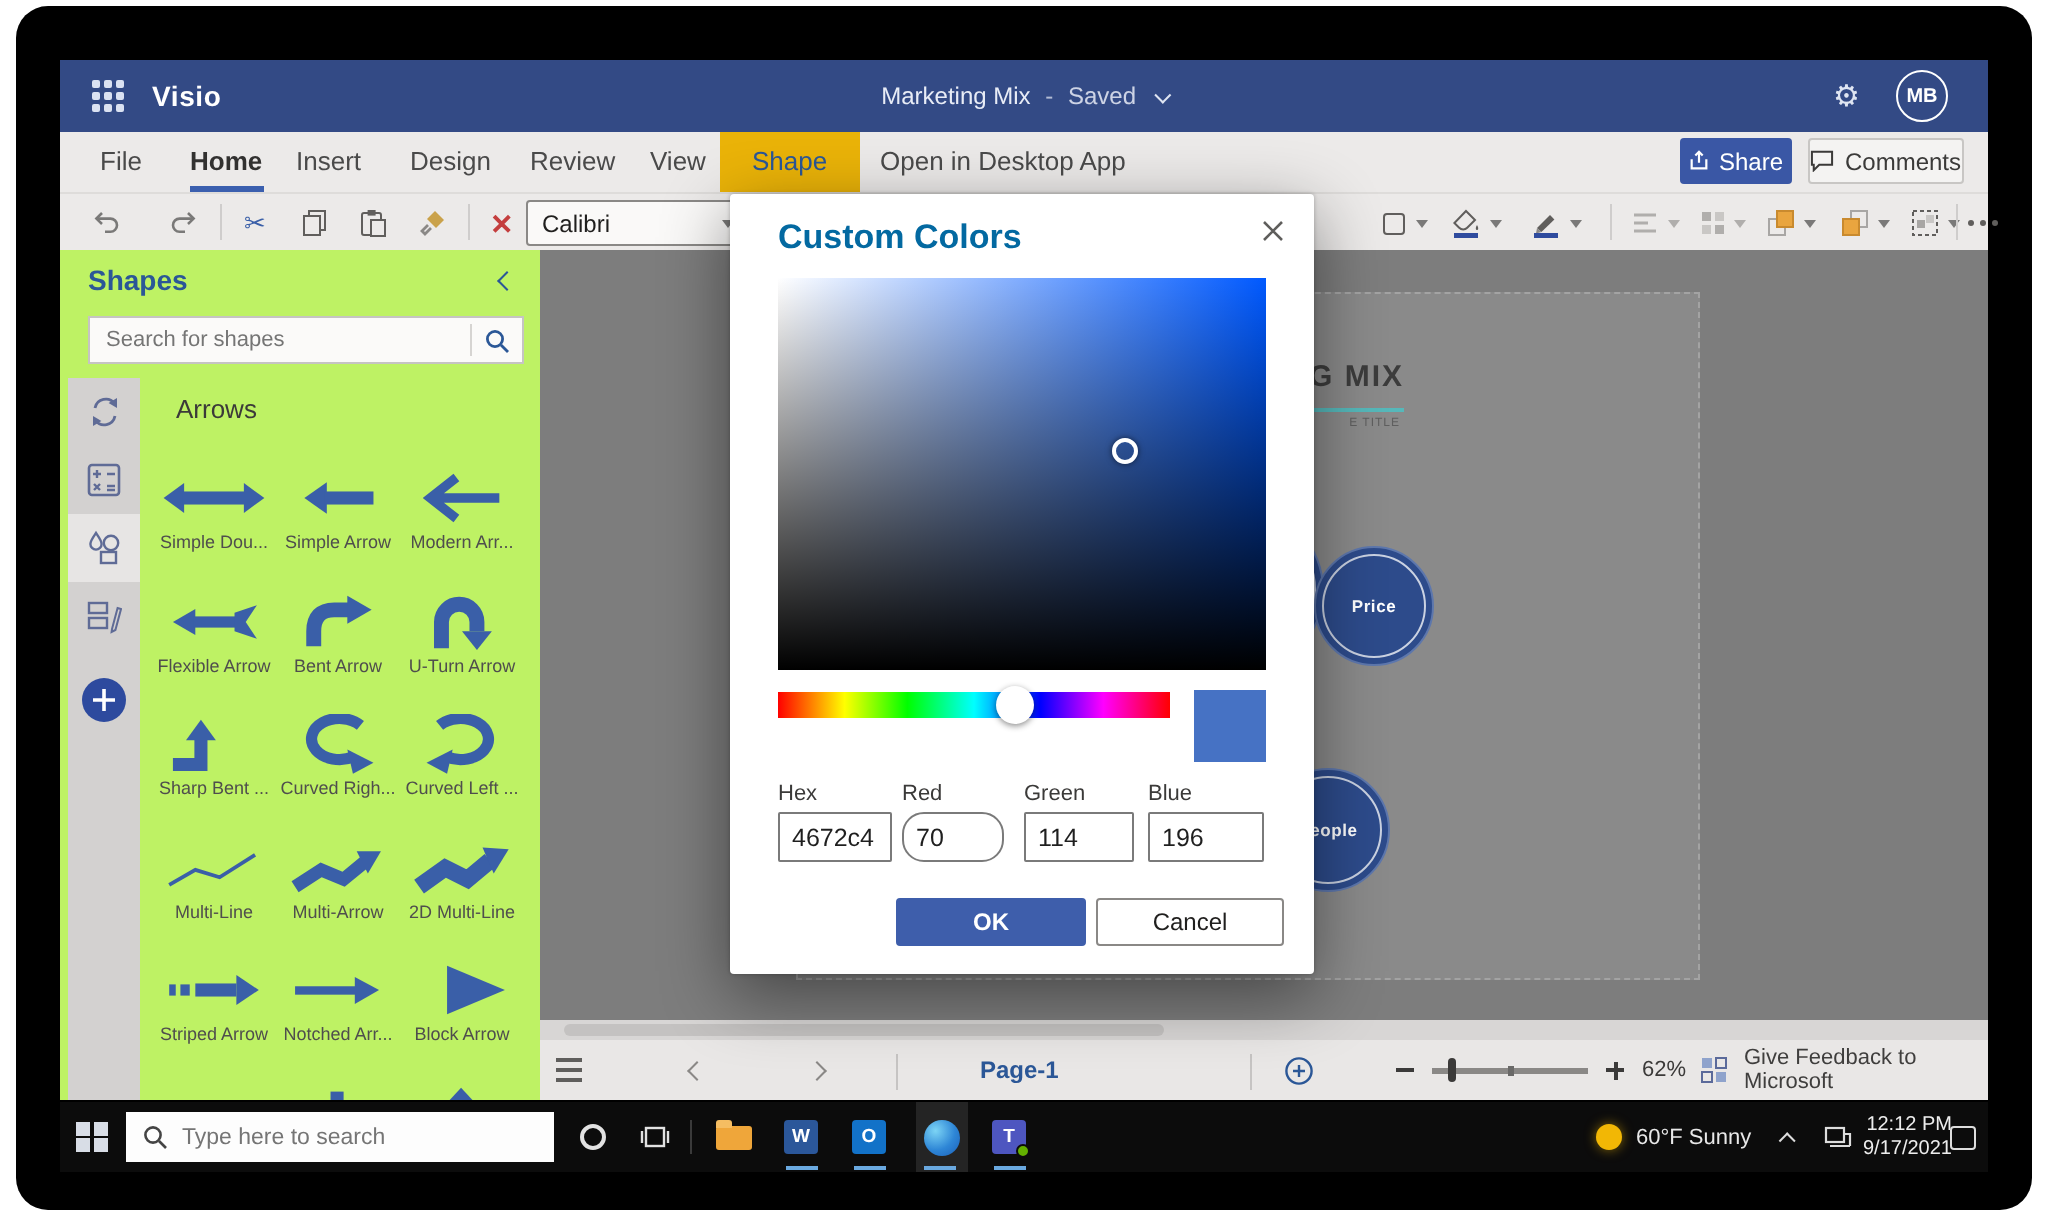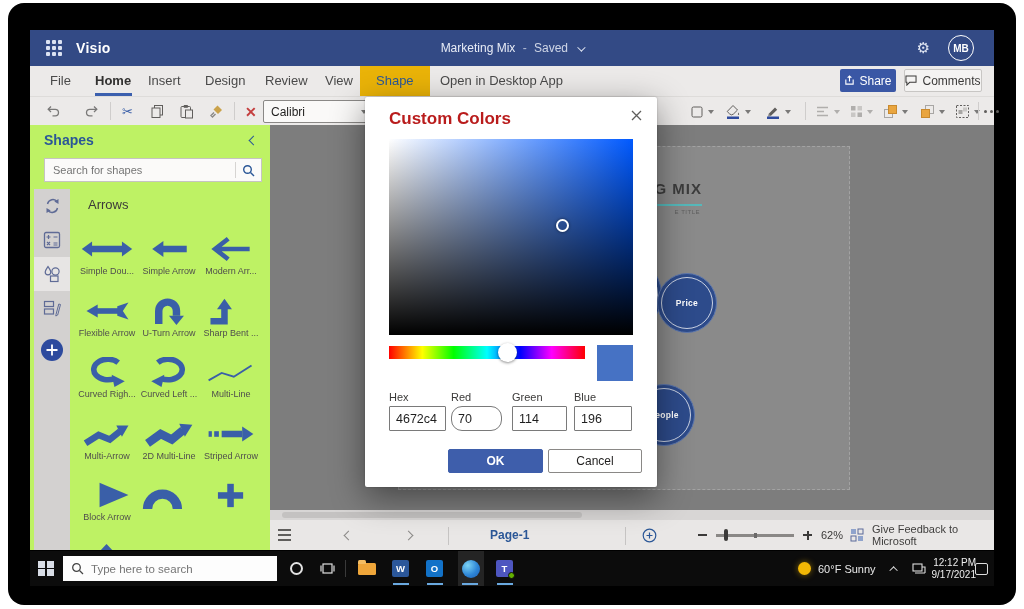--- a/index.html
+++ b/index.html
@@ -70,21 +70,21 @@
   .pagename{color:#2b5797;font-weight:bold;font-size:12px}
   .zoomtrack{position:absolute;left:446px;top:14px;width:78px;height:2.5px;background:#8a8886}
   .zoomthumb{position:absolute;left:8px;top:-5px;width:4px;height:12px;background:#3b3a39;border-radius:2px}
   .zoommid{position:absolute;left:38px;top:-1px;width:3px;height:5px;background:#6a6968}
   .minusbar{width:9px;height:2px;background:#3b3a39}
   .plusbar{position:relative;width:9px;height:2px;background:#3b3a39}
   .plusbar::after{content:"";position:absolute;left:3.5px;top:-3.5px;width:2px;height:9px;background:#3b3a39}
   .feedback{font-size:11px;color:#3f3e3d}
   
   .dialog{left:365px;top:97px;width:292px;height:390px;background:#fff;border-radius:2px;box-shadow:0 10px 34px rgba(0,0,0,.45),0 0 2px rgba(0,0,0,.25);z-index:30}
-  .dlg-title{position:absolute;left:24px;top:12px;font-size:17px;font-weight:bold;color:#b91c1c}
+  .dlg-title{position:absolute;left:24px;top:12px;font-size:17px;font-weight:bold;color:#0369a1}
   .dlg-close{position:absolute;right:12px;top:9px;width:18px;height:18px;display:flex;align-items:center;justify-content:center}
   .sv{position:absolute;left:24px;top:42px;width:244px;height:196px;background:linear-gradient(to bottom,rgba(0,0,0,0),#000),linear-gradient(to right,#fff,hsl(219,100%,50%))}
   .picker{position:absolute;left:167px;top:80px;width:13px;height:13px;border:2px solid #fff;border-radius:50%;box-shadow:0 0 3px rgba(0,0,0,.6)}
   .hue{position:absolute;left:24px;top:249px;width:196px;height:13px;background:linear-gradient(to right,#f00 0%,#ff0 17%,#0f0 33%,#0ff 50%,#00f 67%,#f0f 83%,#f00 100%)}
   .huethumb{position:absolute;left:133px;top:246px;width:19px;height:19px;background:#fff;border-radius:50%;box-shadow:0 1px 3px rgba(0,0,0,.45)}
   .swatch{position:absolute;left:232px;top:248px;width:36px;height:36px;background:#4672c4}
   .flabel{position:absolute;top:294px;font-size:11px;color:#3b3a39}
   .finput{position:absolute;top:309px;height:25px;border:1px solid #7a7a7a;border-radius:1px;font-size:12.5px;color:#1f1f1f;padding-left:6px;background:#fff}
   .okbtn{position:absolute;left:83px;top:352px;width:95px;height:24px;background:#3e5eab;border:1px solid #3e5eab;border-radius:2px;color:#fff;font-size:12px;font-weight:bold;display:flex;align-items:center;justify-content:center}
   .cancelbtn{position:absolute;left:183px;top:352px;width:94px;height:24px;background:#fff;border:1px solid #8a8886;border-radius:2px;color:#201f1e;font-size:12px;display:flex;align-items:center;justify-content:center}
@@ -346,20 +346,27 @@
       <div class="cell">
           <svg viewBox="0 0 60 32">
             <polygon class="arfill" points="8,16 20,9 20,23"></polygon>
             <rect class="arfill" x="19" y="13" width="23" height="6"></rect>
             <polygon class="arfill" points="41,11 53,7 47,16 53,25 41,21"></polygon>
           </svg>
           <span class="lbl">Flexible Arrow</span>
         </div>
       <div class="cell">
           <svg viewBox="0 0 60 32">
+            <path class="arstroke" stroke-width="8" d="M17 29v-8Q17 9.5 28 9.5h8"></path>
+            <polygon class="arfill" points="48,9.5 35,2 35,17"></polygon>
+          </svg>
+          <span class="lbl">Bent Arrow</span>
+        </div>
+      <div class="cell">
+          <svg viewBox="0 0 60 32">
             <path class="arstroke" stroke-width="8" d="M19 30V16a9.5 9.5 0 0 1 19 0v5"></path>
             <polygon class="arfill" points="38,31 30,21 46,21"></polygon>
           </svg>
           <span class="lbl">U-Turn Arrow</span>
         </div>
       <div class="cell">
           <svg viewBox="0 0 60 32">
             <path class="arstroke" stroke-width="7" d="M8 27h15V12"></path>
             <polygon class="arfill" points="23,3 15,14 31,14"></polygon>
           </svg>
@@ -400,20 +407,27 @@
           <span class="lbl">2D Multi-Line</span>
         </div>
       <div class="cell">
           <svg viewBox="0 0 60 32">
             <rect class="arfill" x="6" y="13" width="3.5" height="6"></rect>
             <rect class="arfill" x="12" y="13" width="5" height="6"></rect>
             <rect class="arfill" x="20" y="12.5" width="22" height="7"></rect>
             <polygon class="arfill" points="54,16 42,8 42,24"></polygon>
           </svg>
           <span class="lbl">Striped Arrow</span>
+        </div>
+      <div class="cell">
+          <svg viewBox="0 0 60 32">
+            <rect class="arfill" x="7" y="14" width="33" height="4.5"></rect>
+            <polygon class="arfill" points="52,16 39,9 39,23.5"></polygon>
+          </svg>
+          <span class="lbl">Notched Arr...</span>
         </div>
       <div class="cell">
           <svg viewBox="0 0 60 32">
             <polygon class="arfill" points="22,3 53,16 22,29"></polygon>
           </svg>
           <span class="lbl">Block Arrow</span>
         </div>
       <div class="cell">
           <svg viewBox="0 0 60 32">
             <path class="arstroke" stroke-width="10" d="M7 31A16 16 0 0 1 39 31"></path>

